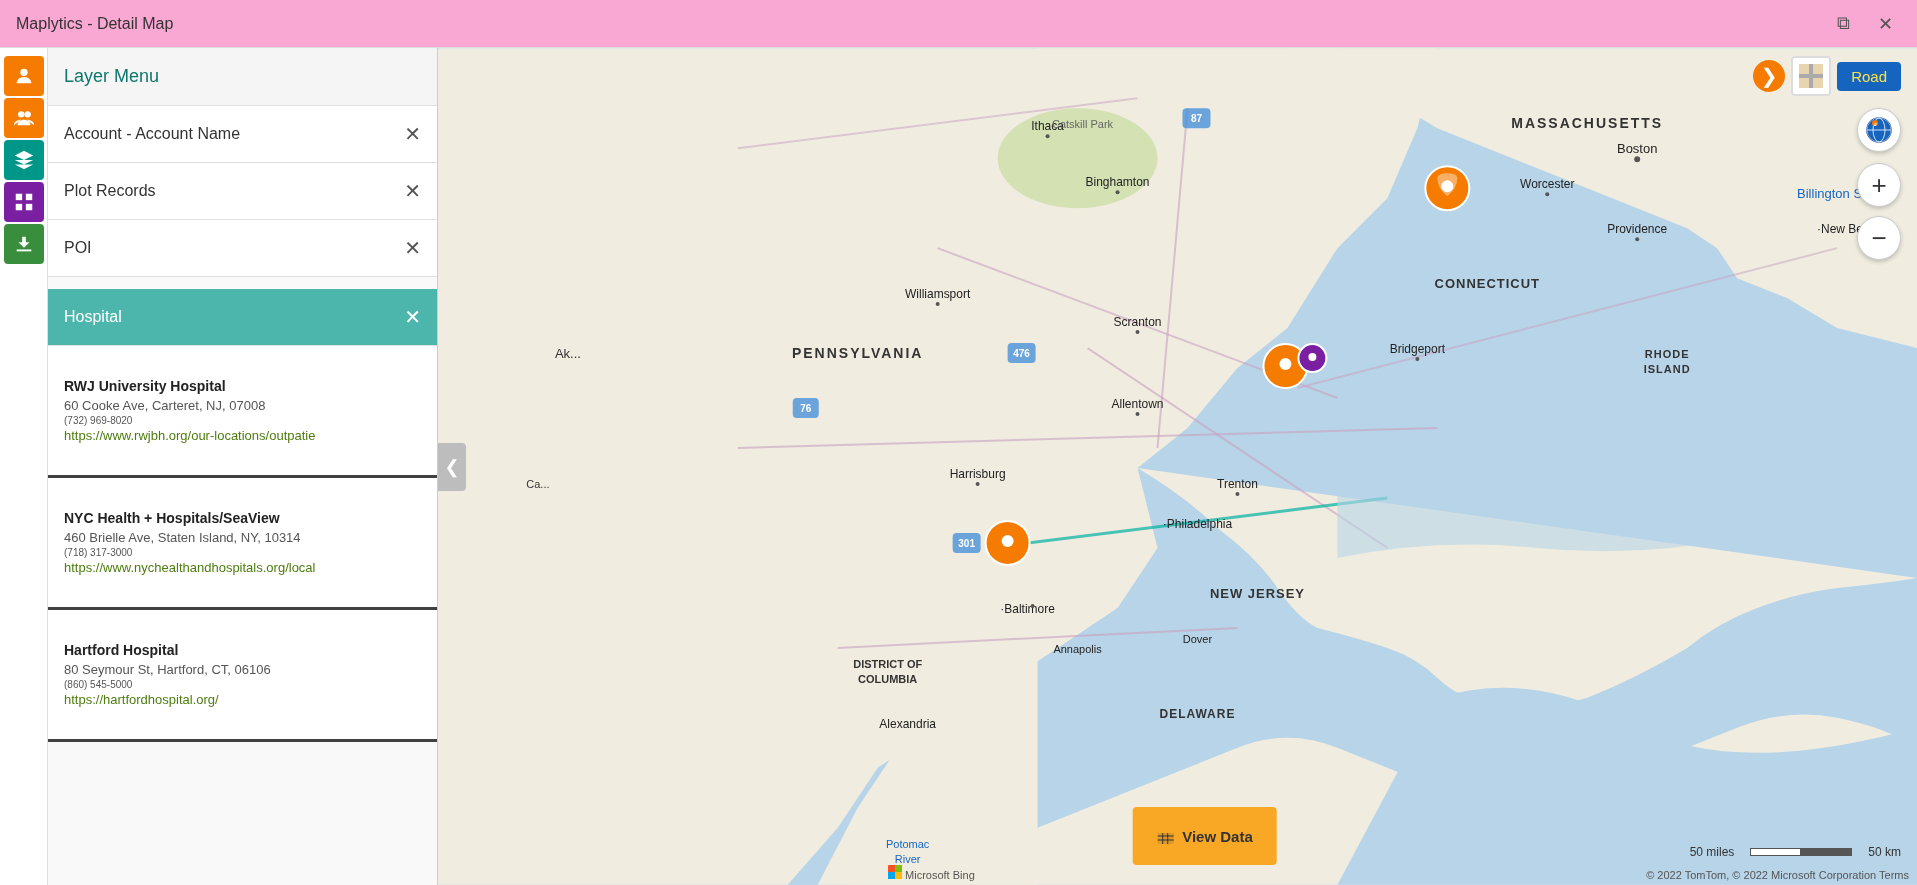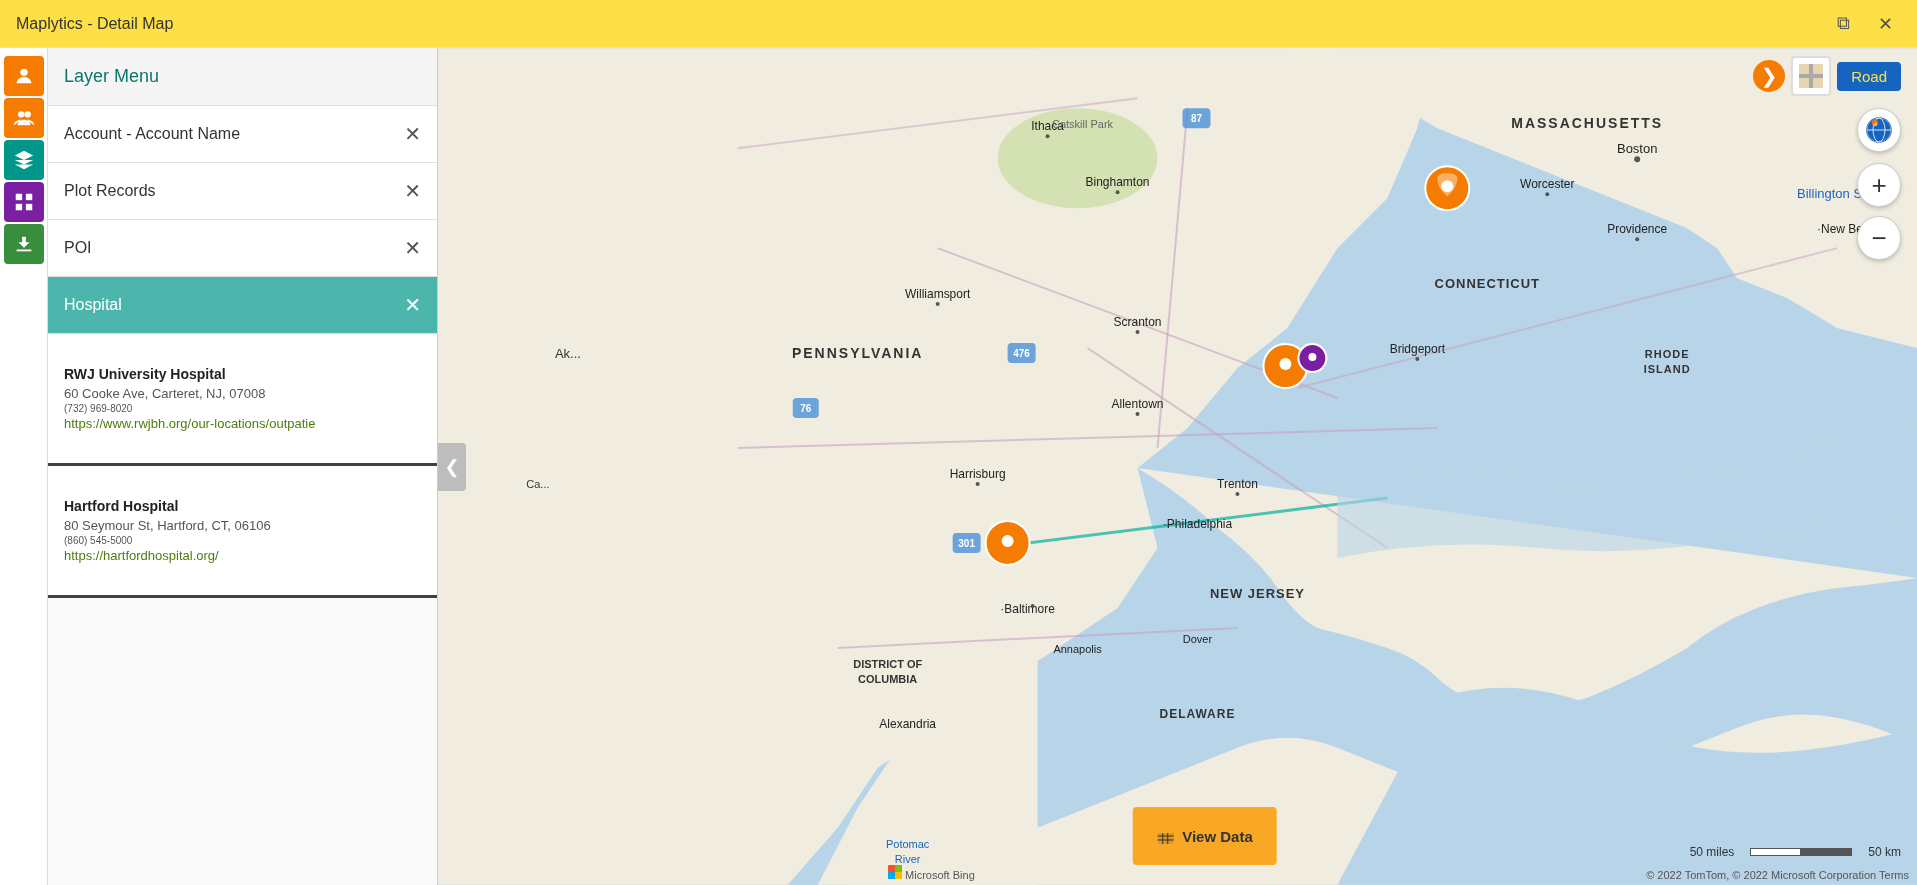--- a/index.html
+++ b/index.html
@@ -1,21 +1,21 @@
 <!DOCTYPE html>
 <html><head>
   <meta charset="utf-8">
   <style>
     * { margin: 0; padding: 0; box-sizing: border-box; }
     body { width: 1917px; height: 885px; overflow: hidden; font-family: 'Segoe UI', Arial, sans-serif; background: #e8f4f8; position: relative; }
 
     
     .title-bar {
       position: absolute; top: 0; left: 0; right: 0; height: 48px;
-      background: #fde047; border-bottom: 1px solid #ddd;
+      background: #f9a8d4; border-bottom: 1px solid #ddd;
       display: flex; align-items: center; justify-content: space-between;
       padding: 0 16px; z-index: 100;
     }
     .title-bar-left { display: flex; align-items: center; gap: 8px; }
     .title-text { font-size: 16px; font-weight: 400; color: #333; }
     .title-bar-right { display: flex; gap: 12px; }
     .title-btn { background: none; border: none; cursor: pointer; font-size: 18px; color: #555; padding: 4px 8px; }
 
     
     .sidebar-icons {
@@ -42,21 +42,21 @@
     }
     .layer-menu-header {
       padding: 18px 16px; font-size: 18px; font-weight: 500; color: #0f766e;
       border-bottom: 1px solid #e0e0e0; background: #f5f5f5;
     }
     .layer-item {
       display: flex; align-items: center; justify-content: space-between;
       padding: 16px 16px; border-bottom: 1px solid #e0e0e0; background: #fff;
       font-size: 16px; color: #333; gap: 28px;
     }
-    .layer-item.hospital-active { background: #4db6ac; color: #fff; }
+    .layer-item.hospital-active { background: #4db6ac; color: #fff; margin-top: 12px; }
     .layer-item .close-btn { cursor: pointer; font-size: 20px; color: #555; background: none; border: none; }
     .layer-item.hospital-active .close-btn { color: #fff; }
 
     
     .hospital-list { background: #fff; }
     .hospital-entry { padding: 32px 16px; border-bottom: 3px solid #404040; }
     .hospital-name { font-weight: 600; font-size: 14px; color: #222; margin-bottom: 4px; }
     .hospital-addr { font-size: 13px; color: #555; margin-bottom: 2px; }
     .hospital-phone { font-size: 10px; color: #555; margin-bottom: 2px; }
     .hospital-url { font-size: 13px; color: #4d7c0f; word-break: break-all; }
@@ -195,20 +195,26 @@
     <span>Hospital</span>
     <button class="close-btn">✕</button>
   </div>
 
   <div class="hospital-list">
     <div class="hospital-entry">
       <div class="hospital-name">RWJ University Hospital</div>
       <div class="hospital-addr">60 Cooke Ave, Carteret, NJ, 07008</div>
       <div class="hospital-phone">(732) 969-8020</div>
       <div class="hospital-url">https://www.rwjbh.org/our-locations/outpatie</div>
+    </div>
+    <div class="hospital-entry">
+      <div class="hospital-name">NYC Health + Hospitals/SeaView</div>
+      <div class="hospital-addr">460 Brielle Ave, Staten Island, NY, 10314</div>
+      <div class="hospital-phone">(718) 317-3000</div>
+      <div class="hospital-url">https://www.nychealthandhospitals.org/local</div>
     </div>
     <div class="hospital-entry">
       <div class="hospital-name">Hartford Hospital</div>
       <div class="hospital-addr">80 Seymour St, Hartford, CT, 06106</div>
       <div class="hospital-phone">(860) 545-5000</div>
       <div class="hospital-url">https://hartfordhospital.org/</div>
     </div>
   </div>
 </div>
 

